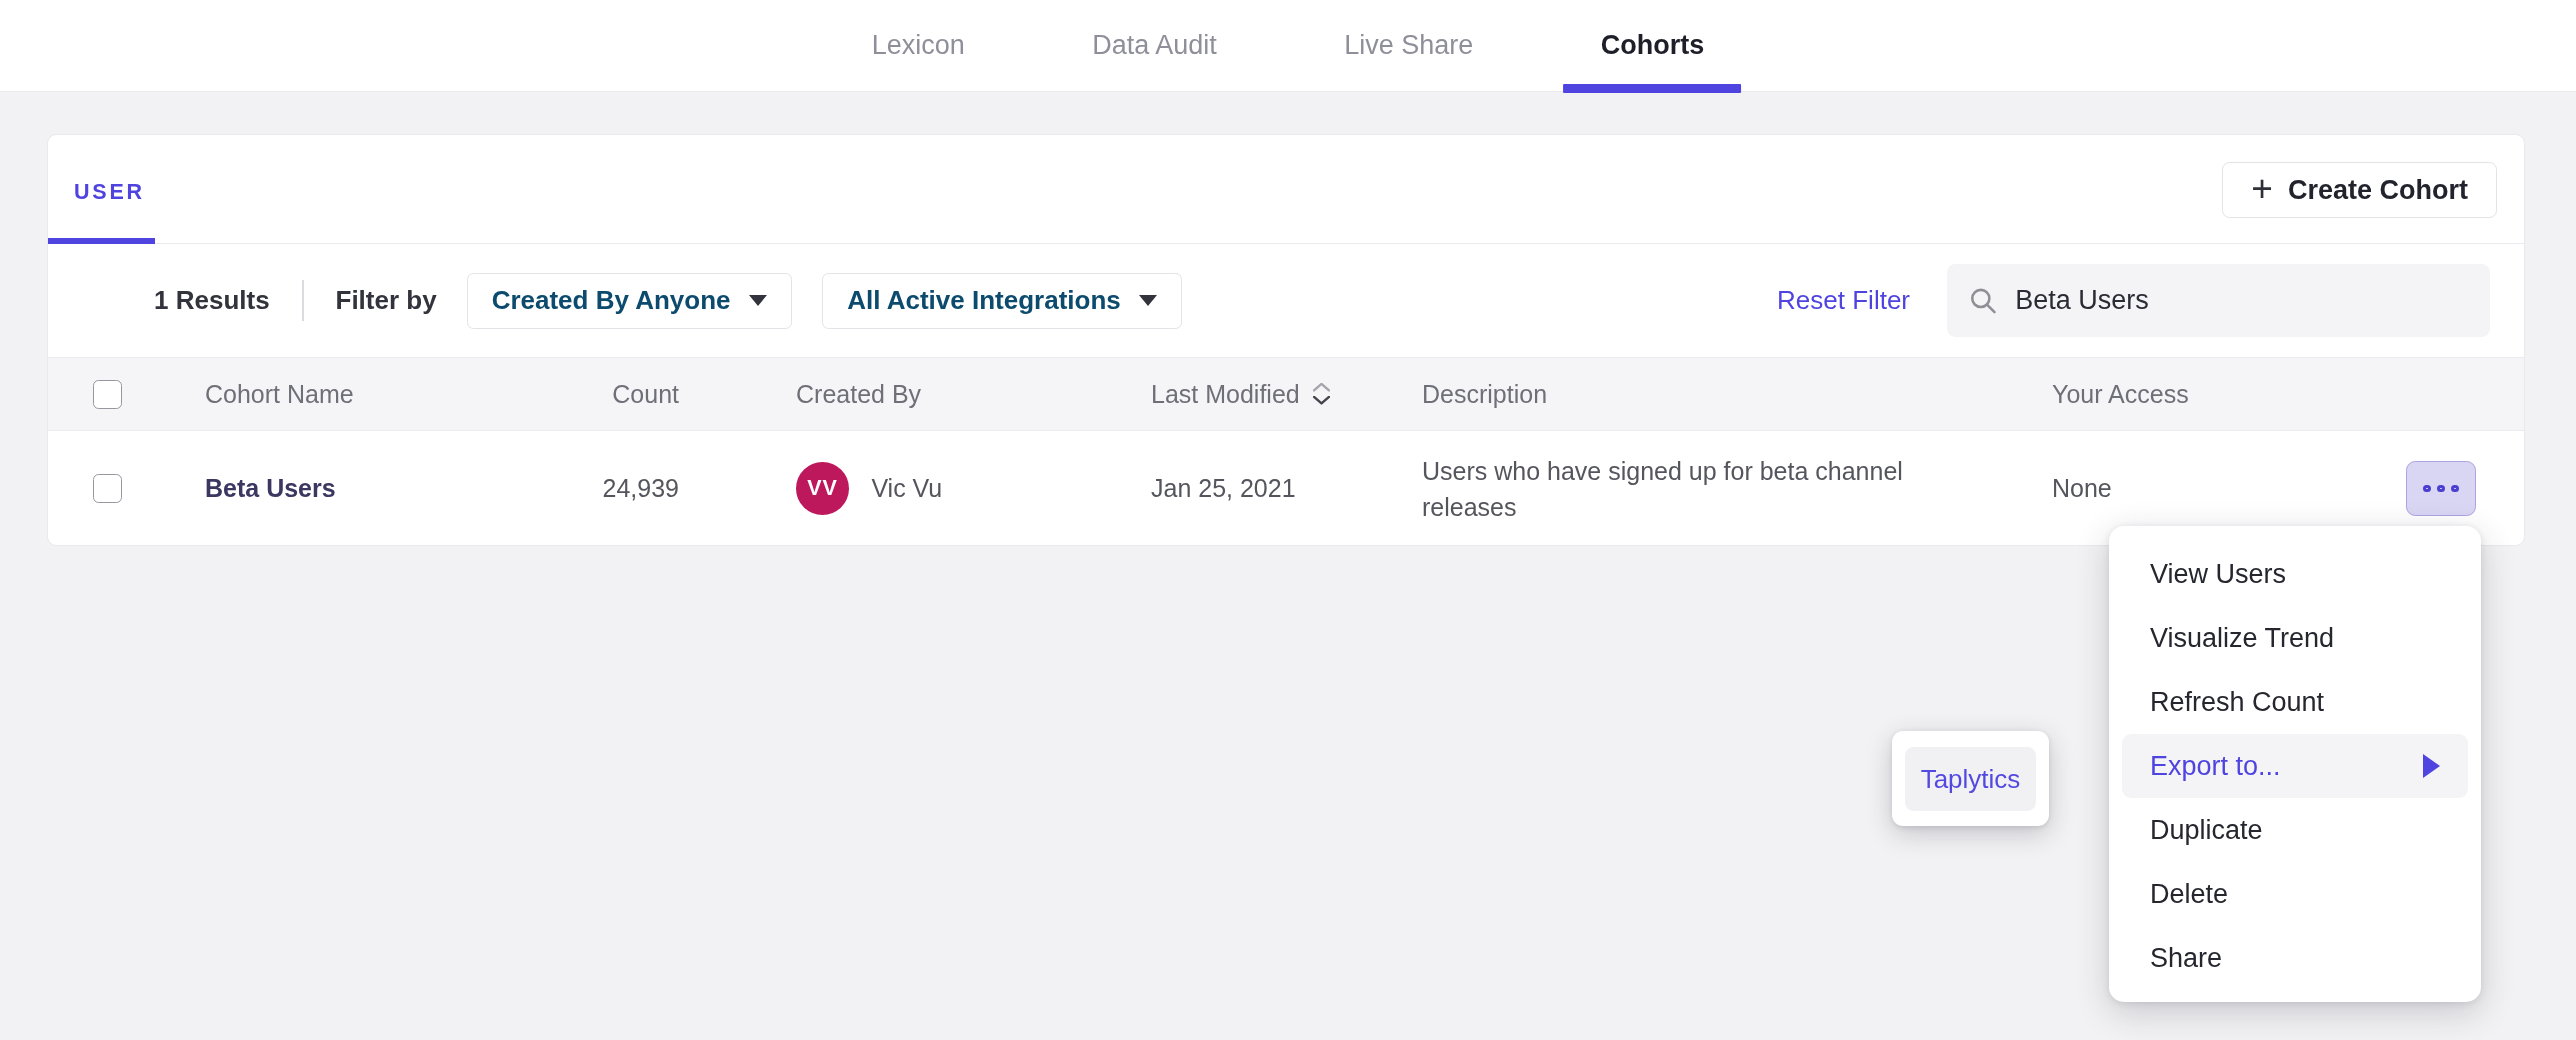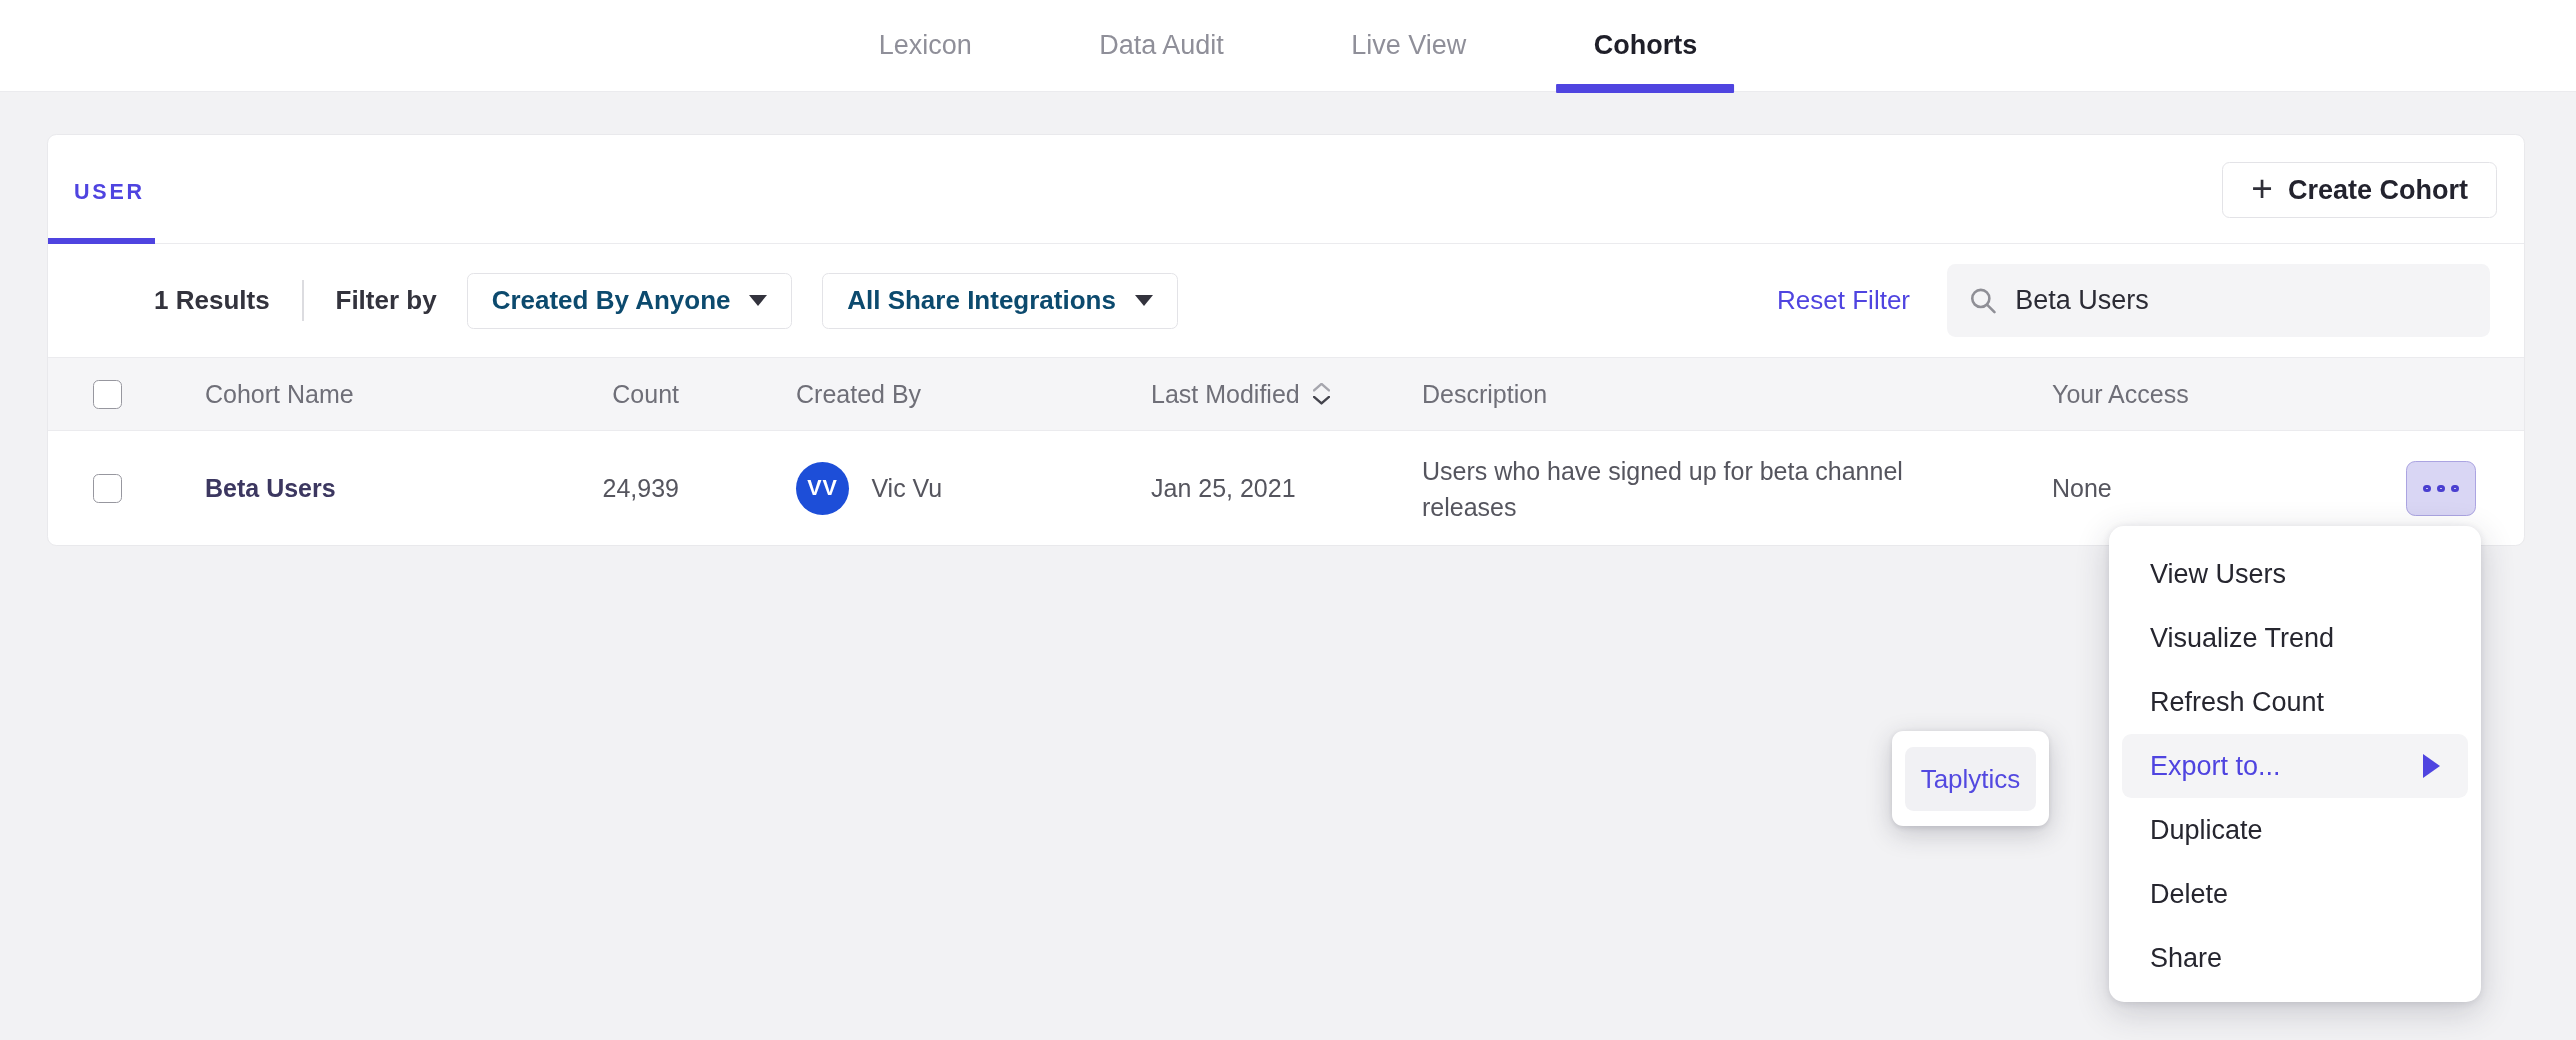--- a/index.html
+++ b/index.html
@@ -119,21 +119,21 @@
     width: 29px; height: 29px; border: 1.9px solid #97979f; border-radius: 5.6px;
     background: #fff; cursor: pointer;
   }
   .th-sort { display: inline-flex; align-items: center; gap: 13px; }
   .sort-icon { display: inline-flex; flex-direction: column; gap: 4.7px; }
   .sort-icon .chev { width: 17px; height: 8.4px; }
   .cohort-link { font-weight: 700; color: #3c3760; cursor: pointer; }
   .created-cell { display: flex; align-items: center; gap: 22.4px; }
   .avatar {
     width: 53px; height: 53px; border-radius: 50%;
-    background: #1d4ed8; color: #ffffff;
+    background: #be185d; color: #ffffff;
     display: flex; align-items: center; justify-content: center;
     font-size: 21.5px; font-weight: 700; letter-spacing: 0.9px;
   }
   .desc-text { max-width: 509px; line-height: 36px; }
   .row-actions { display: flex; justify-content: flex-end; }
   .more-btn {
     width: 70px; height: 55px;
     background: #d9d6f4; border: 1.9px solid #aba4e1; border-radius: 9.3px;
     display: flex; align-items: center; justify-content: center; gap: 6.5px;
     cursor: pointer;
@@ -187,21 +187,21 @@
 <body>
 
 <nav class="topnav">
   <div class="tab">
     <span>Lexicon</span>
   </div>
   <div class="tab">
     <span>Data Audit</span>
   </div>
   <div class="tab">
-    <span>Live View</span>
+    <span>Live Share</span>
   </div>
   <div class="tab active">
     <span>Cohorts</span>
     <span class="tab-underline"></span>
   </div>
 </nav>
 
 <section class="card">
 
   <div class="tabstrip">
@@ -217,21 +217,21 @@
 
   <div class="filter-row">
     <span class="results-count">1 Results</span>
     <span class="v-divider"></span>
     <span class="filter-by-label">Filter by</span>
     <div class="dropdown">
       <span>Created By Anyone</span>
       <span class="caret-down"></span>
     </div>
     <div class="dropdown">
-      <span>All Share Integrations</span>
+      <span>All Active Integrations</span>
       <span class="caret-down"></span>
     </div>
     <span class="reset-filter">Reset Filter</span>
     <div class="search-box">
       <svg width="34" height="34" viewBox="0 0 36 36">
         <circle cx="15" cy="15" r="10" fill="none" stroke="#8f8f96" stroke-width="3"></circle>
         <line x1="22.5" y1="22.5" x2="31" y2="31" stroke="#8f8f96" stroke-width="3" stroke-linecap="round"></line>
       </svg>
       <input type="text" value="Beta Users" style="">
     </div>

